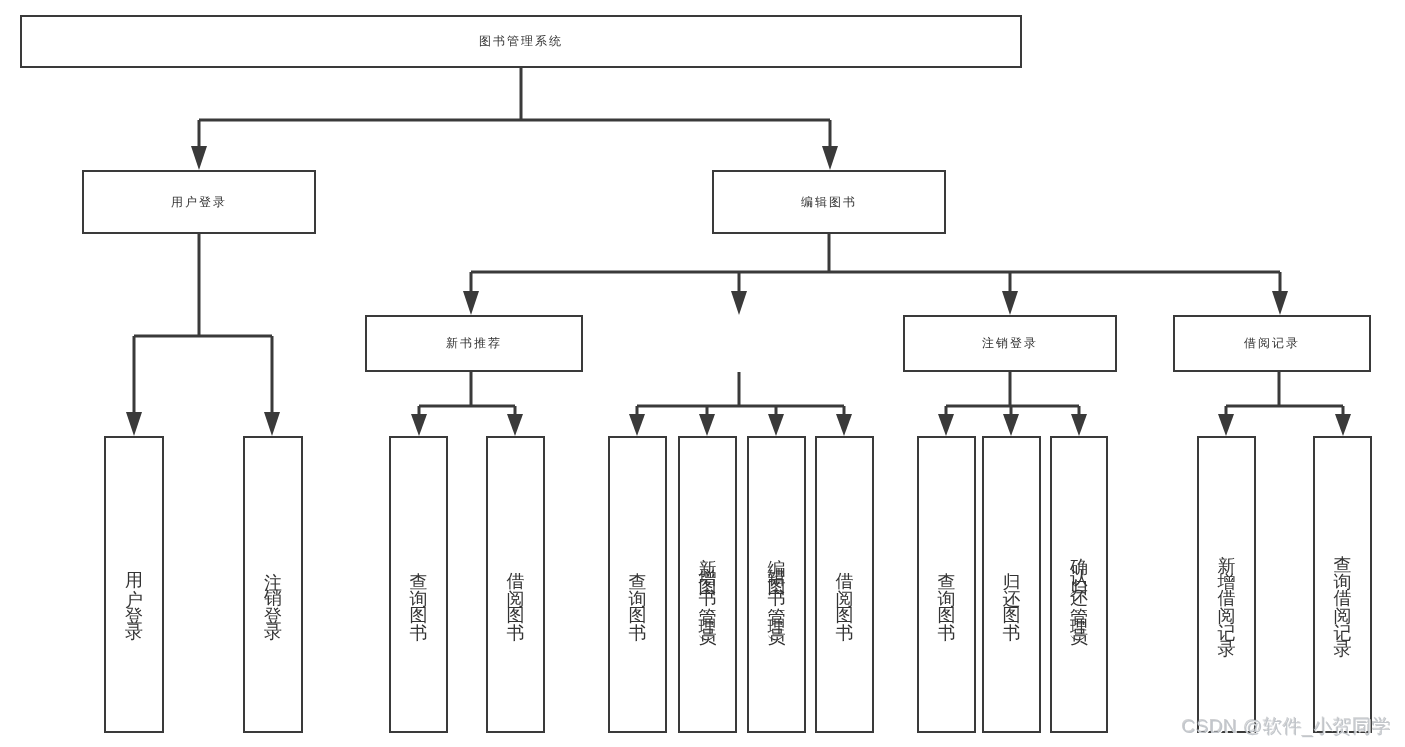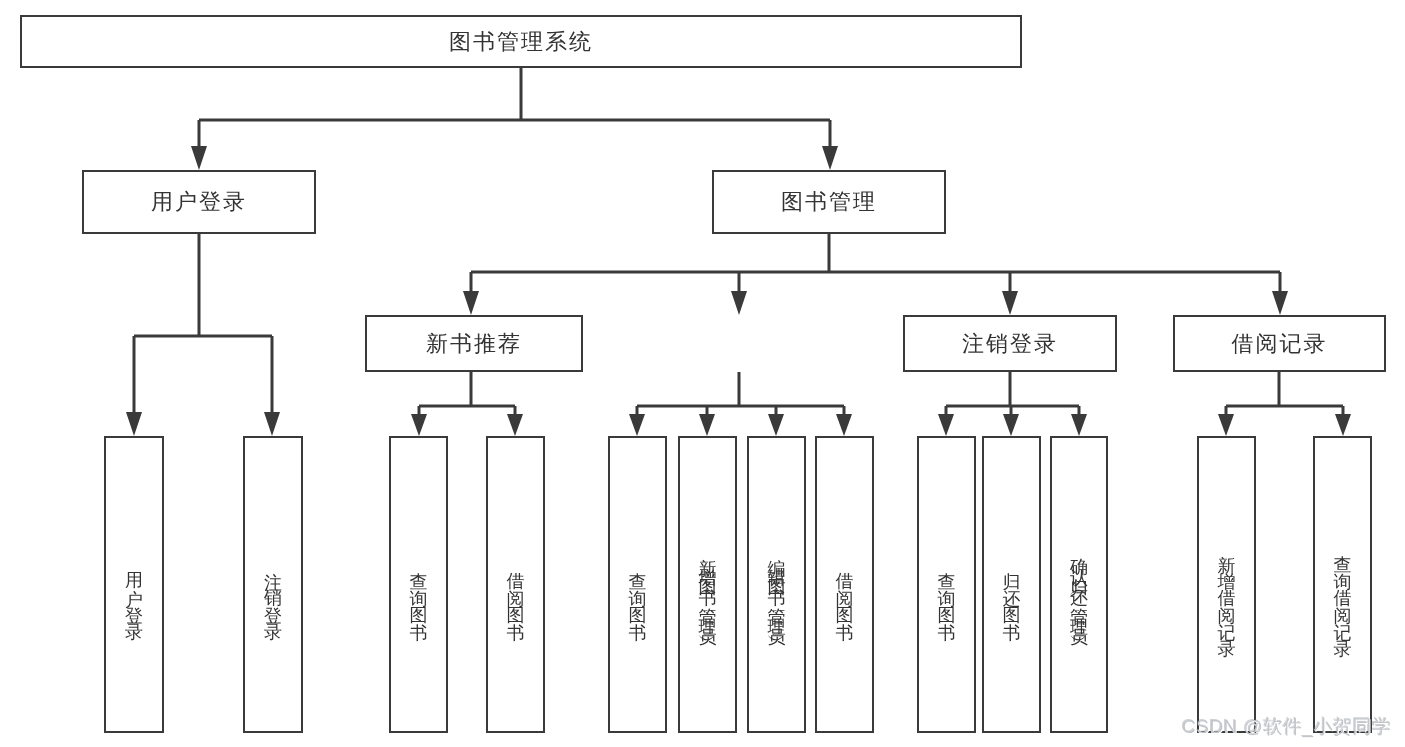--- a/index.html
+++ b/index.html
@@ -25,21 +25,21 @@
     position: absolute;
     box-sizing: border-box;
     background: #ffffff;
     border: 2.5px solid var(--border, #3a3a3a);
     display: flex;
     align-items: center;
     justify-content: center;
     color: var(--text, #333);
   }
   .node.h .label {
-    font-size: 22px;
+    font-size: 12px;
     letter-spacing: 2px;
     white-space: nowrap;
   }
   .node.leaf .label {
     writing-mode: vertical-rl;
     text-orientation: mixed;
     font-size: 18px;
     letter-spacing: 17px;
     line-height: 1;
     white-space: nowrap;
@@ -101,30 +101,30 @@
   </svg>
 
   <div class="node h" style="left:20px; top:15px; width:1002px; height:53px">
     <span class="label">图书管理系统</span>
   </div>
 
   <div class="node h" style="left:82px; top:170px; width:234px; height:64px">
     <span class="label">用户登录</span>
   </div>
   <div class="node h" style="left:712px; top:170px; width:234px; height:64px">
-    <span class="label">图书管理</span>
+    <span class="label">编辑图书</span>
   </div>
 
   <div class="node h" style="left:365px; top:315px; width:218px; height:57px">
     <span class="label">新书推荐</span>
   </div>
   <div class="node h" style="left:903px; top:315px; width:214px; height:57px">
     <span class="label">注销登录</span>
   </div>
-  <div class="node h" style="left:1173px; top:315px; width:213px; height:57px">
+  <div class="node h" style="left:1173px; top:315px; width:198px; height:57px">
     <span class="label">借阅记录</span>
   </div>
 
   <div class="node leaf" style="left:104px; top:436px; width:60px; height:297px">
     <span class="label">用户登录</span>
   </div>
   <div class="node leaf" style="left:243px; top:436px; width:60px; height:297px">
     <span class="label">注销登录</span>
   </div>
 

